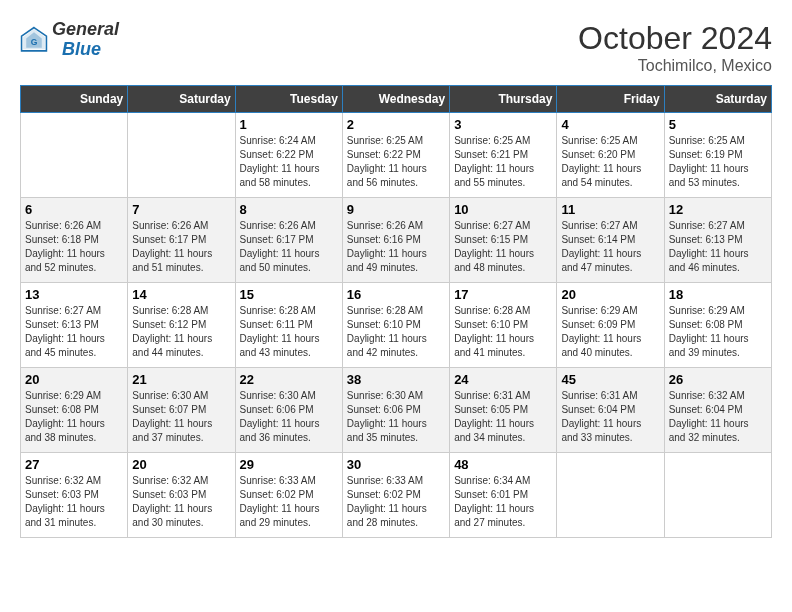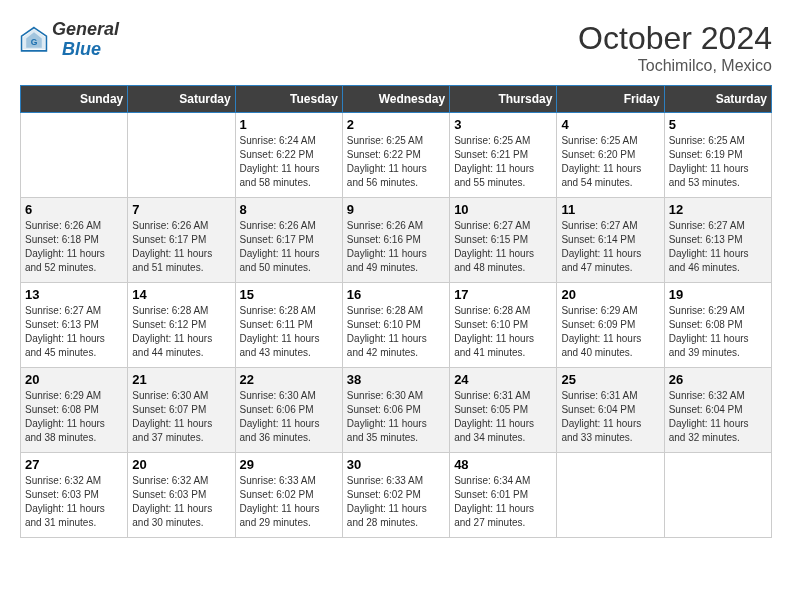--- a/index.html
+++ b/index.html
@@ -200,21 +200,21 @@
         </td>
         <td>
           <span class="day-number">17</span>
           <div class="cell-content">Sunrise: 6:28 AM<br>Sunset: 6:10 PM<br>Daylight: 11 hours and 41 minutes.</div>
         </td>
         <td>
           <span class="day-number">20</span>
           <div class="cell-content">Sunrise: 6:29 AM<br>Sunset: 6:09 PM<br>Daylight: 11 hours and 40 minutes.</div>
         </td>
         <td>
-          <span class="day-number">19</span>
+          <span class="day-number">18</span>
           <div class="cell-content">Sunrise: 6:29 AM<br>Sunset: 6:08 PM<br>Daylight: 11 hours and 39 minutes.</div>
         </td>
       </tr>
       <tr class="even-row">
         <td>
           <span class="day-number">20</span>
           <div class="cell-content">Sunrise: 6:29 AM<br>Sunset: 6:08 PM<br>Daylight: 11 hours and 38 minutes.</div>
         </td>
         <td>
           <span class="day-number">21</span>
@@ -226,21 +226,21 @@
         </td>
         <td>
           <span class="day-number">38</span>
           <div class="cell-content">Sunrise: 6:30 AM<br>Sunset: 6:06 PM<br>Daylight: 11 hours and 35 minutes.</div>
         </td>
         <td>
           <span class="day-number">24</span>
           <div class="cell-content">Sunrise: 6:31 AM<br>Sunset: 6:05 PM<br>Daylight: 11 hours and 34 minutes.</div>
         </td>
         <td>
-          <span class="day-number">25</span>
+          <span class="day-number">45</span>
           <div class="cell-content">Sunrise: 6:31 AM<br>Sunset: 6:04 PM<br>Daylight: 11 hours and 33 minutes.</div>
         </td>
         <td>
           <span class="day-number">26</span>
           <div class="cell-content">Sunrise: 6:32 AM<br>Sunset: 6:04 PM<br>Daylight: 11 hours and 32 minutes.</div>
         </td>
       </tr>
       <tr class="odd-row">
         <td>
           <span class="day-number">27</span>

